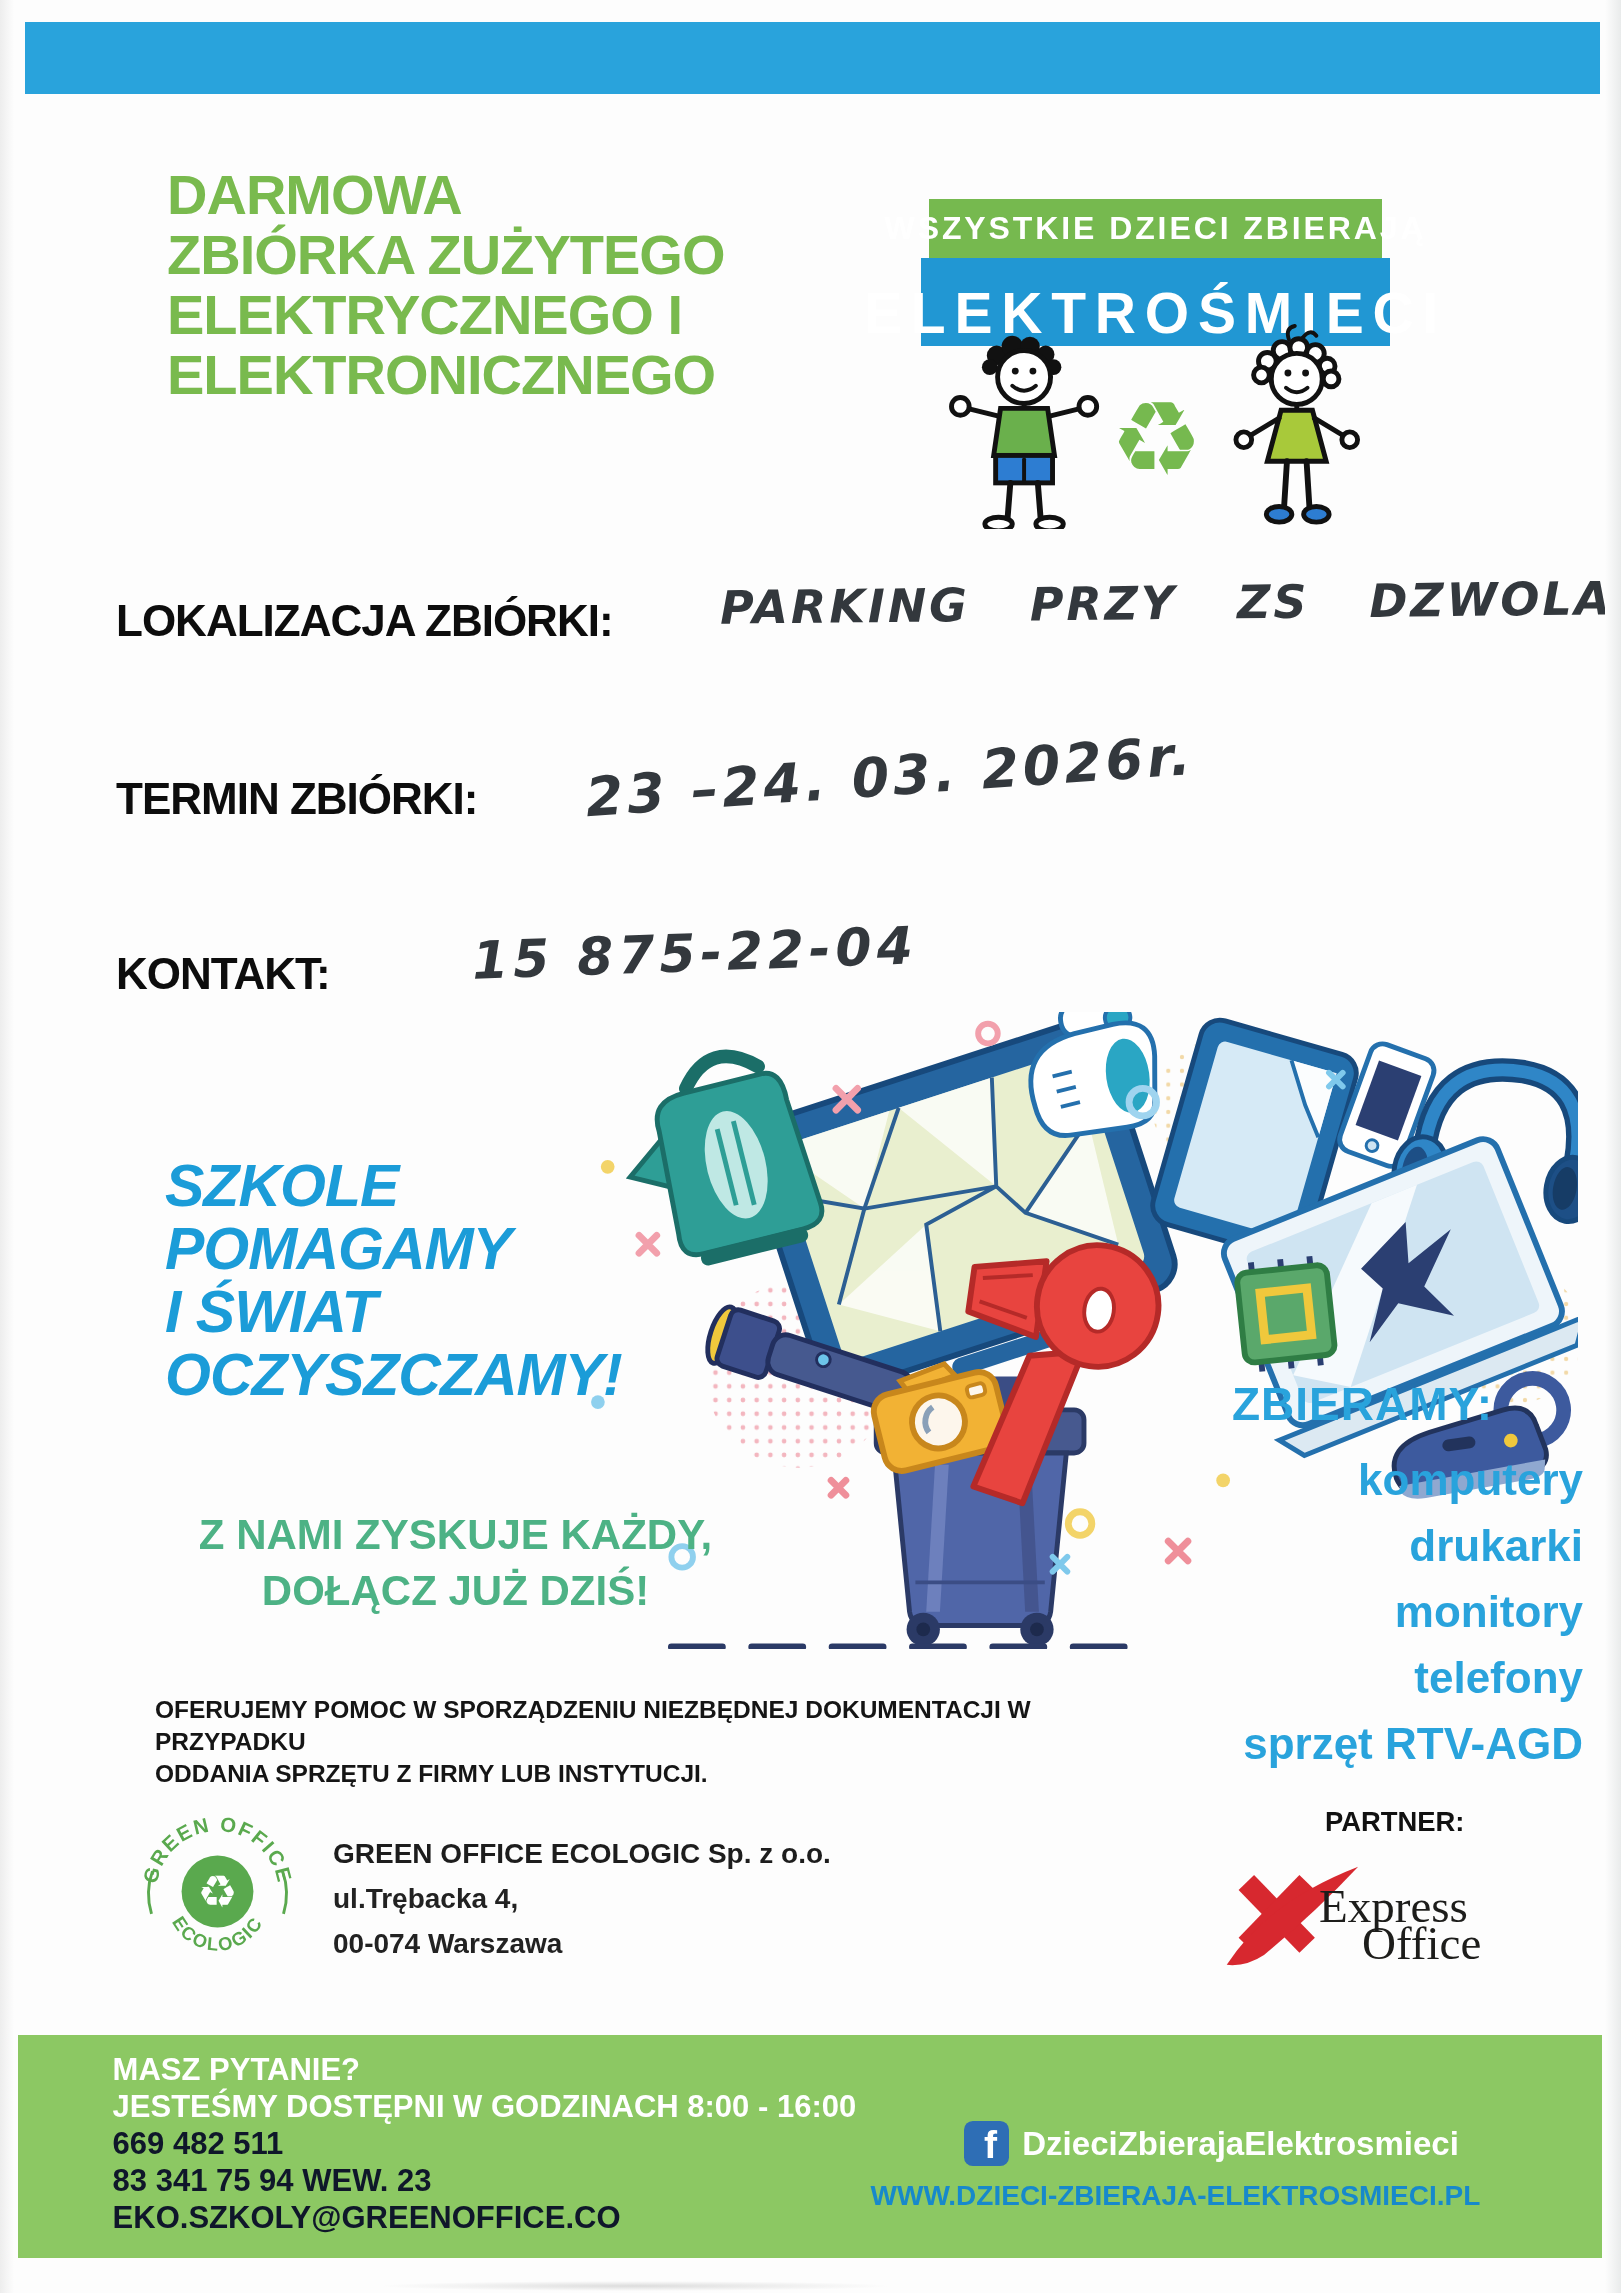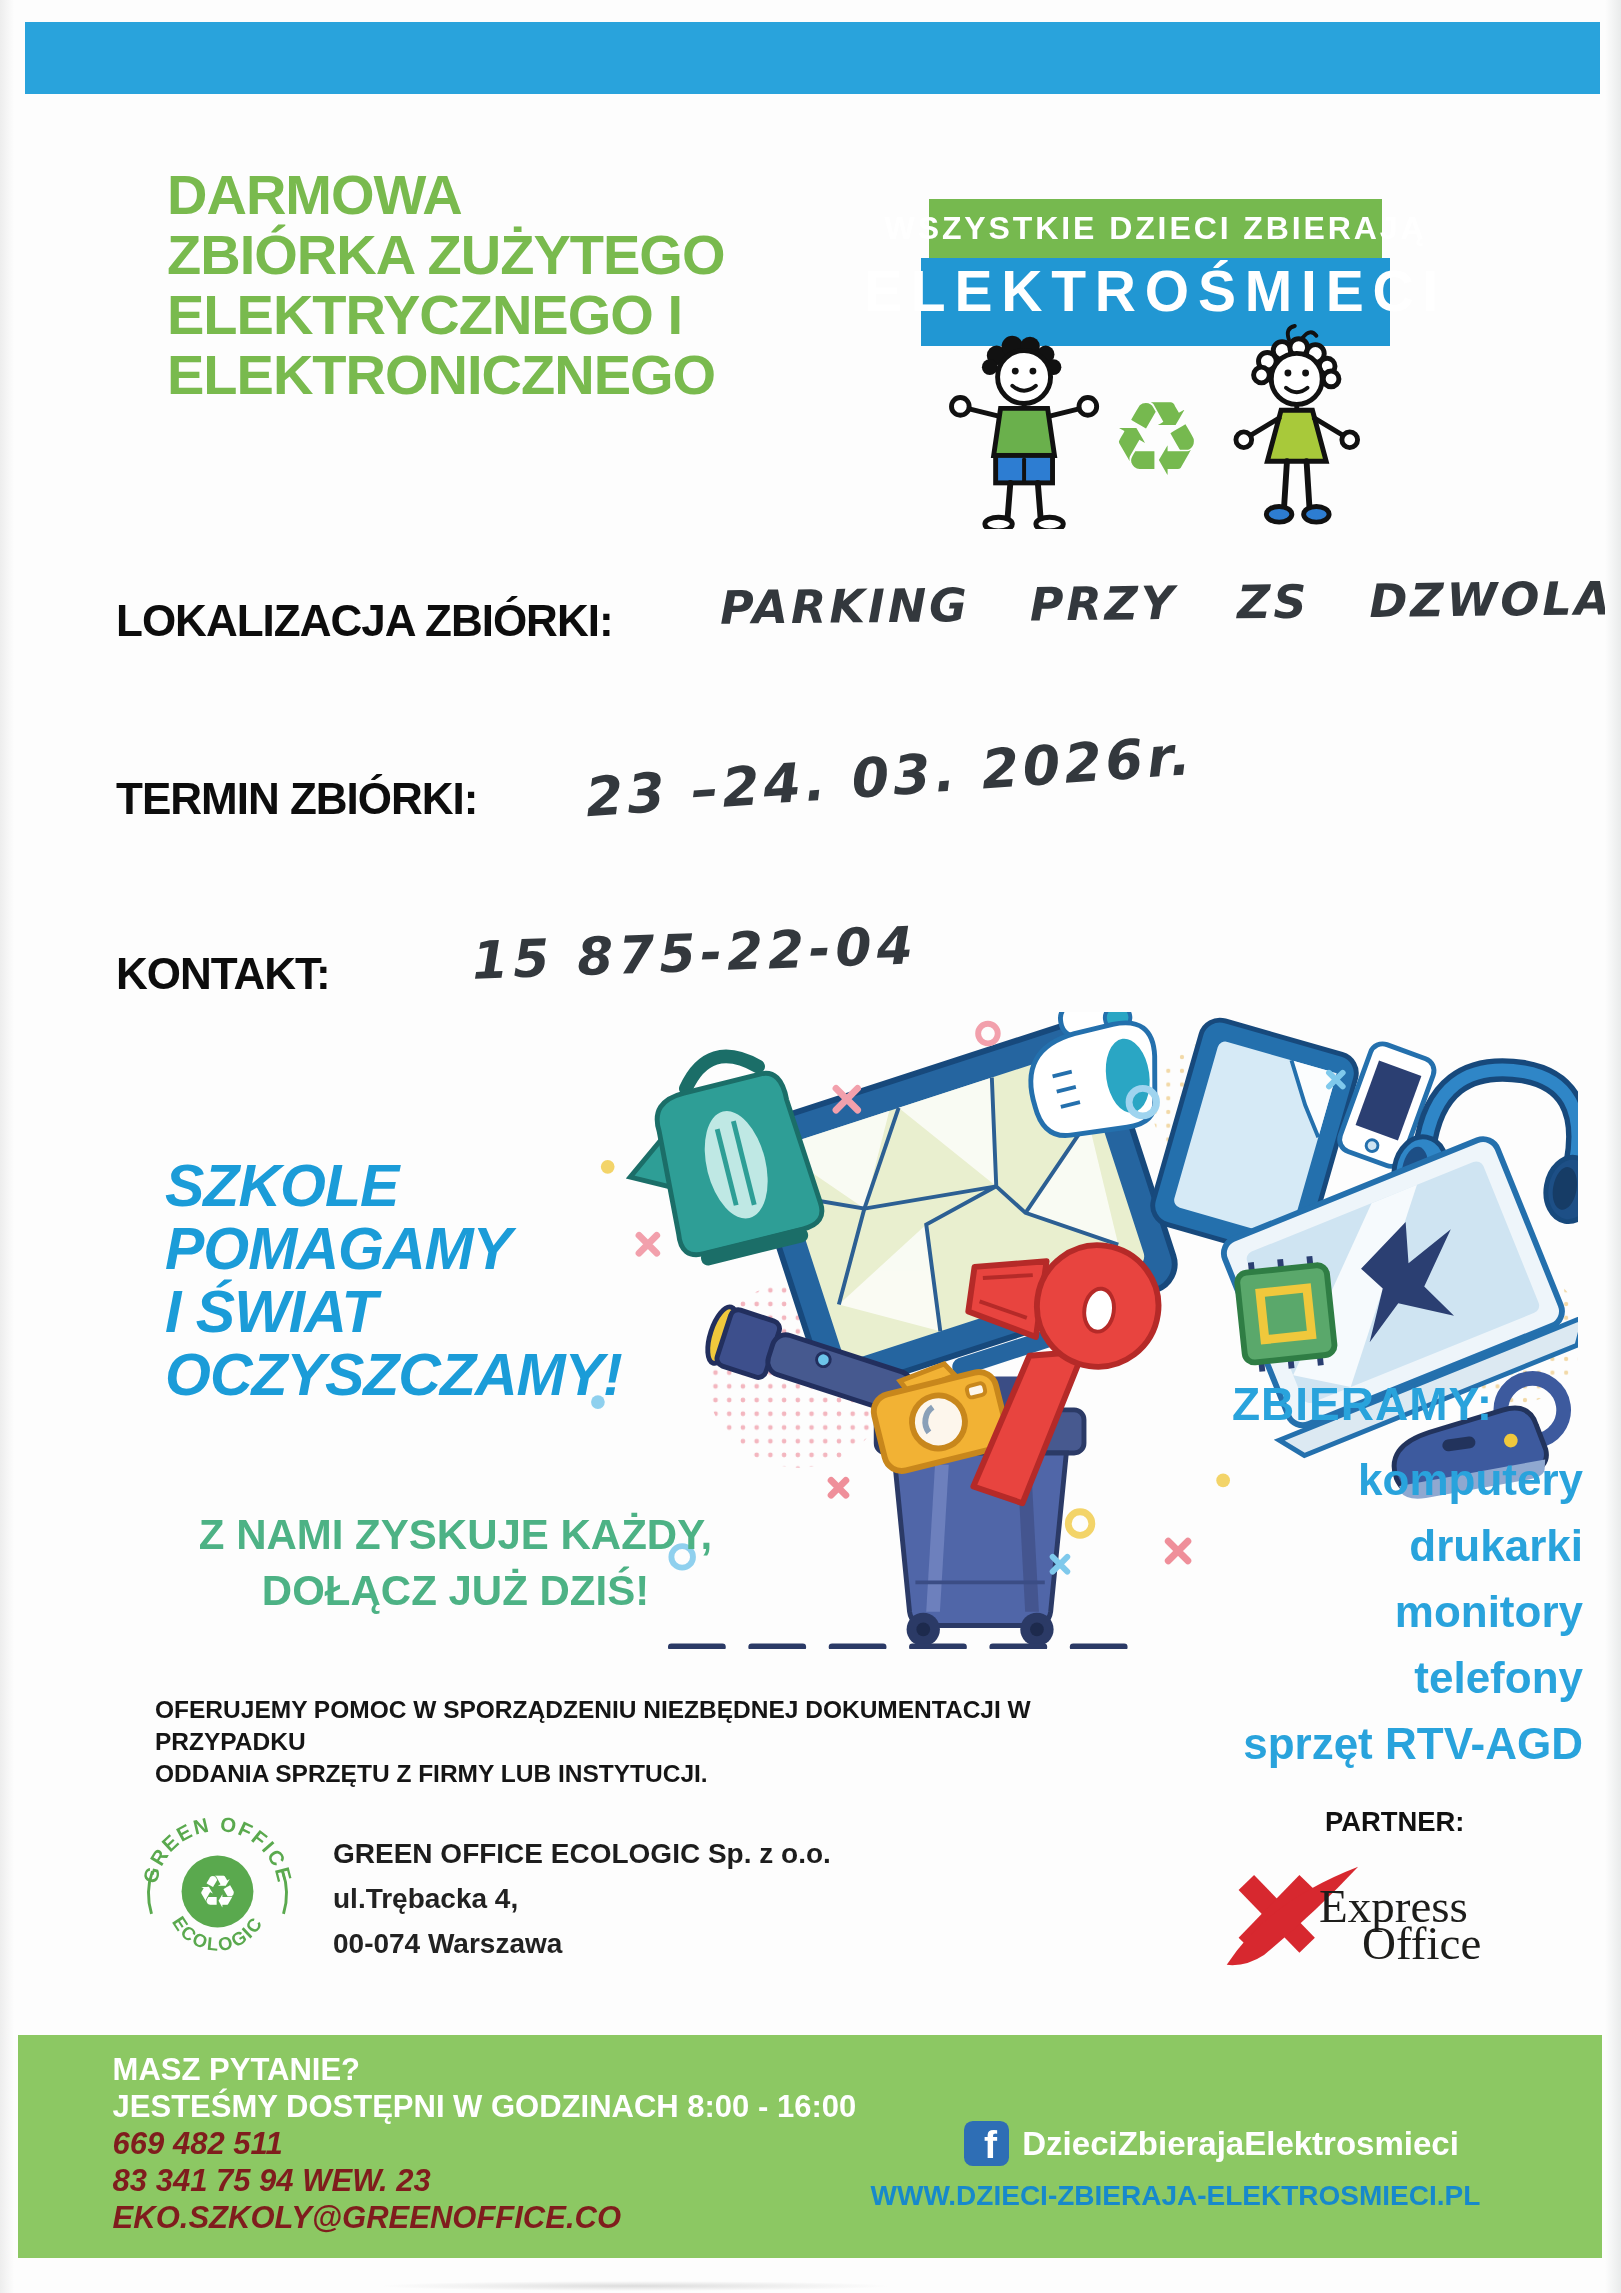--- a/index.html
+++ b/index.html
@@ -11,21 +11,21 @@
         background:linear-gradient(270deg,#e9ebeb,#fdfdfd);}
   .topbar{position:absolute;left:24.5px;top:21.6px;width:1575px;height:72px;background:#29a3dc;}
   .title{position:absolute;left:167px;top:165px;width:686px;
          font-size:56px;font-weight:800;letter-spacing:-1px;line-height:60px;color:#79ba4e;}
   .title span{display:block;}
   
   .badge-green{position:absolute;left:929px;top:199px;width:453px;height:59px;background:#76b94f;
          display:flex;align-items:center;justify-content:center;color:#fff;font-weight:700;
          font-size:32px;letter-spacing:2.9px;white-space:nowrap;}
   .badge-blue{position:absolute;left:921px;top:258px;width:469px;height:88px;background:#2197d3;
-         display:flex;align-items:flex-start;justify-content:center;color:#fff;font-weight:700;
+         display:flex;align-items:flex-end;justify-content:center;color:#fff;font-weight:700;
          font-size:57px;letter-spacing:8.8px;white-space:nowrap;}
   .kids-svg{position:absolute;left:926px;top:323px;}
   
   .field-label{position:absolute;font-size:44px;font-weight:800;letter-spacing:-1px;color:#0d0d0d;white-space:nowrap;}
   .hand{position:absolute;font-family:"DejaVu Sans",sans-serif;font-style:italic;font-weight:700;
         color:#33383d;white-space:nowrap;}
   .hand-location{left:720px;top:576px;font-size:46px;letter-spacing:2.9px;word-spacing:41px;transform:rotate(-0.6deg);}
   .hand-date{left:585px;top:745px;font-size:54px;letter-spacing:3.9px;transform:rotate(-4deg);}
   .hand-contact{left:472px;top:923px;font-size:52px;letter-spacing:4.9px;transform:rotate(-2deg);}
   
@@ -46,21 +46,21 @@
   .seal-svg{position:absolute;left:135px;top:1809px;}
   .company{position:absolute;left:333px;top:1831px;font-size:28px;line-height:45px;color:#1d1d1d;}
   .company .name{font-weight:700;}
   .company .addr{font-weight:700;color:#222;}
   .partner-label{position:absolute;left:1325px;top:1806px;font-size:27.4px;font-weight:800;color:#111;}
   .express-svg{position:absolute;left:1213px;top:1845px;}
   
   .footer{position:absolute;left:17.6px;top:2035px;width:1584px;height:223px;background:#8cc863;}
   .footer-left{position:absolute;left:95px;top:15.7px;line-height:37px;font-weight:800;font-size:31px;}
   .footer-left .white{color:#ffffff;}
-  .footer-left .blue{color:#7f1d1d;font-style:italic;}
+  .footer-left .blue{color:#0f172a;}
   .fb-row{position:absolute;left:946px;top:86px;display:flex;align-items:center;gap:13.7px;}
   .fb-text{color:#ffffff;font-weight:800;font-size:33px;white-space:nowrap;}
   .url{position:absolute;left:853px;top:145px;width:549px;text-align:right;color:#1789cb;
        font-weight:800;font-size:28px;white-space:nowrap;}
   .bottom-smudge{position:absolute;left:380px;top:2281px;width:510px;height:9.8px;border-radius:4.9px;
        background:radial-gradient(closest-side,#9a9a9a55,#ffffff00);}
 </style>
 </head>
 <body>
 

